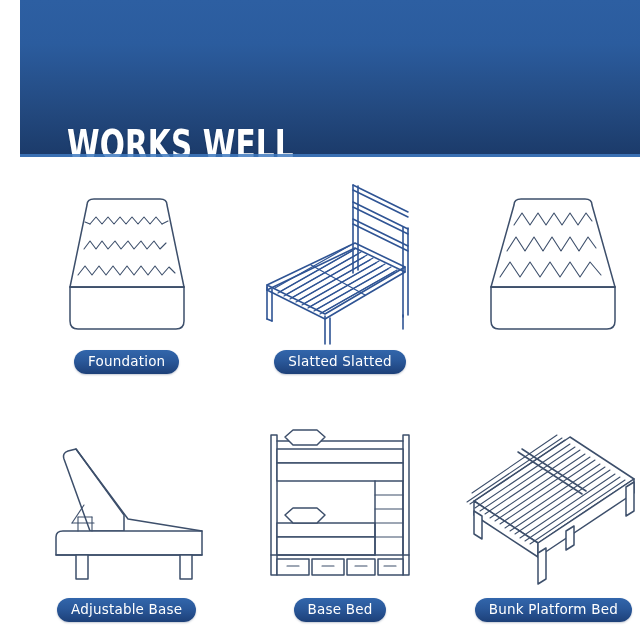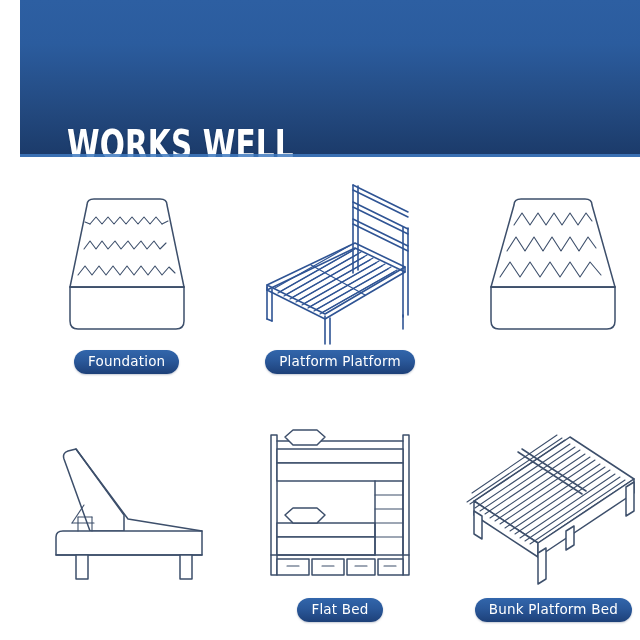--- a/index.html
+++ b/index.html
@@ -201,21 +201,21 @@
         <path class="ln-blue-thin" d="M143 100 L69 142"></path>
         <path class="ln-blue-thin" d="M149 103 L75 145"></path>
 
         <path class="ln-blue-thin" d="M66 96 L120 126"></path>
 
         <path class="ln-blue" d="M22 118 L22 150 M27 120 L27 152"></path>
         <path class="ln-blue" d="M22 150 L27 152"></path>
         <path class="ln-blue" d="M80 147 L80 175 M85 149 L85 175"></path>
         <path class="ln-blue" d="M158 146 L158 160"></path>
       </svg>
-      <span class="pill">Platform Platform</span>
+      <span class="pill">Slatted Slatted</span>
     </div>
 
     <div class="cell row-1">
       <svg class="art" viewBox="0 0 190 175">
         <path class="ln fillw" d="M33 118 L157 118 L157 152 Q157 160 149 160 L41 160 Q33 160 33 152 Z"></path>
         <path class="ln fillw" d="M56 36 Q56 30 63 30 L127 30 Q134 30 134 36 L157 118 L33 118 Z"></path>
         <path class="ln" d="M33 118 L157 118"></path>
 
         <path class="ln-thin" d="M56 56 L64 44 L72 56 L80 44 L88 56 L96 44 L104 56 L112 44 L120 56 L128 44 L134 52"></path>
         <path class="ln-thin" d="M49 82 L58 68 L67 82 L76 68 L85 82 L94 68 L103 82 L112 68 L121 82 L130 68 L138 79"></path>
@@ -236,20 +236,21 @@
         <path class="ln-thin" d="M40 104 L62 104"></path>
         <path class="ln-thin" d="M46 98 L46 112"></path>
         <path class="ln-thin" d="M46 98 L60 98"></path>
         <path class="ln-thin" d="M60 98 L60 112"></path>
 
         <path class="ln" d="M24 136 L170 136"></path>
 
         <path class="ln fillw" d="M44 136 L56 136 L56 160 L44 160 Z"></path>
         <path class="ln fillw" d="M148 136 L160 136 L160 160 L148 160 Z"></path>
       </svg>
+      <span class="pill">Adjustable Base</span>
     </div>
 
     <div class="cell row-2">
       <svg class="art" viewBox="0 0 190 175">
 
         <path class="ln fillw" d="M26 16 L32 16 L32 156 L26 156 Z"></path>
         <path class="ln fillw" d="M158 16 L164 16 L164 156 L158 156 Z"></path>
 
         <path class="ln" d="M32 22 L158 22"></path>
 
@@ -278,21 +279,21 @@
         <path class="ln fillw" d="M32 140 L64 140 L64 156 L32 156 Z"></path>
         <path class="ln fillw" d="M67 140 L99 140 L99 156 L67 156 Z"></path>
         <path class="ln fillw" d="M102 140 L130 140 L130 156 L102 156 Z"></path>
         <path class="ln fillw" d="M133 140 L158 140 L158 156 L133 156 Z"></path>
 
         <path class="ln-thin" d="M42 147 L54 147"></path>
         <path class="ln-thin" d="M77 147 L89 147"></path>
         <path class="ln-thin" d="M110 147 L122 147"></path>
         <path class="ln-thin" d="M139 147 L151 147"></path>
       </svg>
-      <span class="pill">Flat Bed</span>
+      <span class="pill">Base Bed</span>
     </div>
 
     <div class="cell row-2">
       <svg class="art" viewBox="0 0 190 175">
 
         <path class="ln fillw" d="M112 18 L176 60 L80 124 L16 82 Z"></path>
 
         <path class="ln fillw" d="M16 82 L80 124 L80 138 L16 96 Z"></path>
 
         <path class="ln fillw" d="M80 124 L176 60 L176 74 L80 138 Z"></path>

